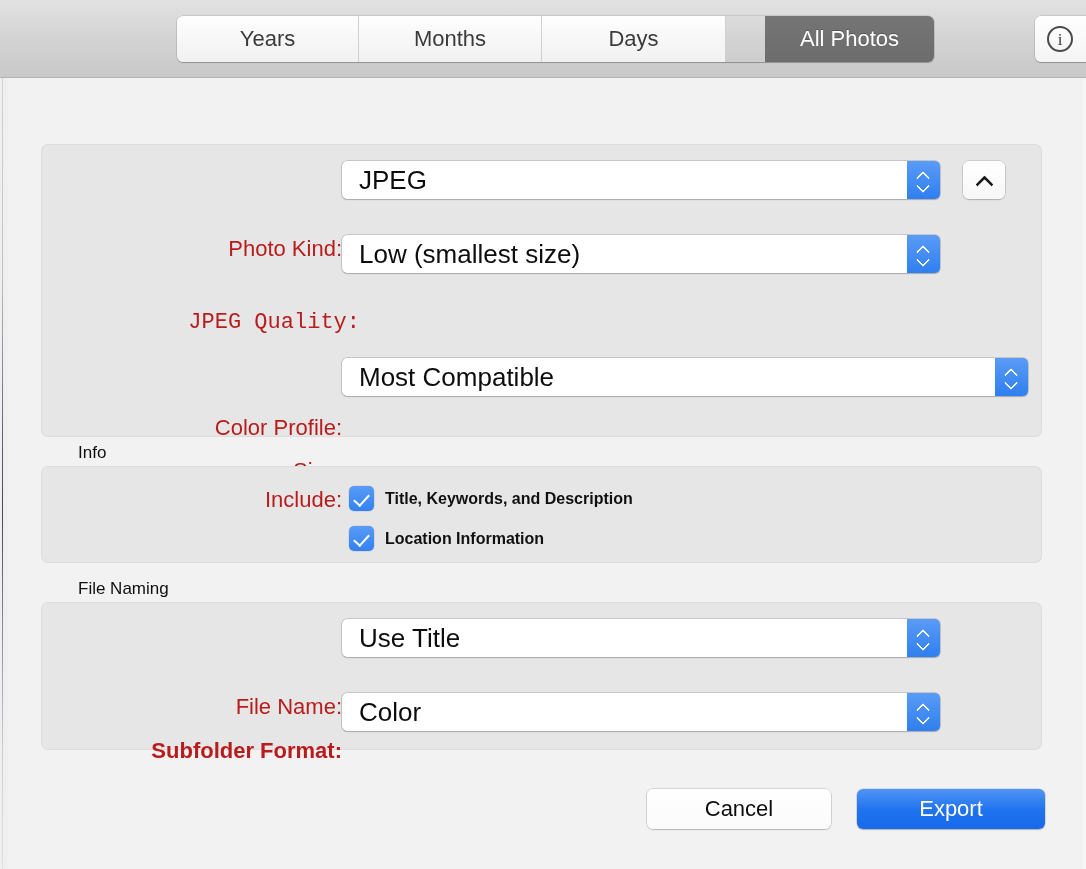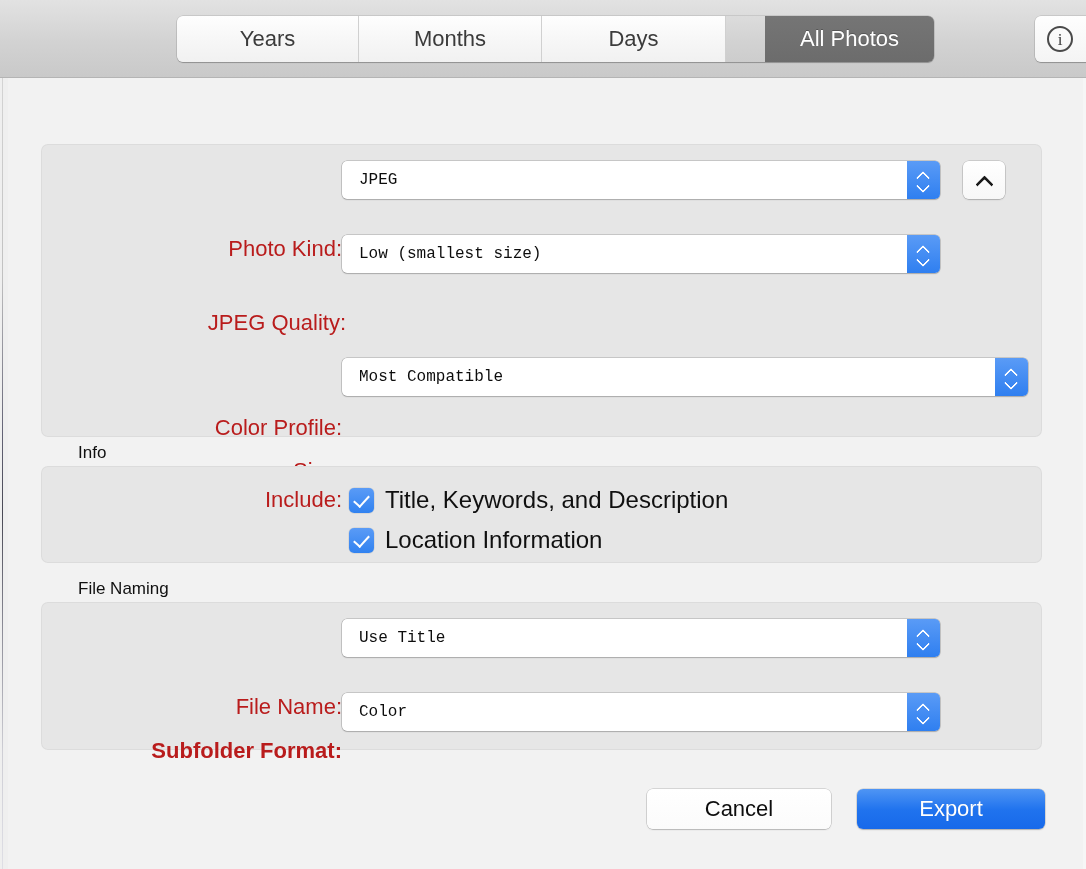--- a/index.html
+++ b/index.html
@@ -148,25 +148,24 @@
     background: #ffffff;
     border-radius: 5px;
     box-shadow: 0 0 0 0.5px rgba(0,0,0,0.28), 0 1px 1.5px rgba(0,0,0,0.14);
     display: flex;
     align-items: center;
     cursor: default;
   }
   .popup-text {
     flex: 1;
     padding-left: 17px;
-    font-size: 16px;
+    font-size: 26px;
     color: #0d0d0d;
     white-space: nowrap;
     overflow: hidden;
-    font-family: Liberation Mono, monospace;
   }
   .stepper {
     width: 33px; height: 38px;
     border-radius: 0 5px 5px 0;
     background: linear-gradient(to bottom, #5a9bf6 0%, #2f7ff0 100%);
     display: flex;
     flex-direction: column;
     align-items: center;
     justify-content: center;
     gap: 3px;
@@ -232,23 +231,24 @@
   .checkbox::after {
     content: "";
     position: absolute;
     left: 8px; top: 4.5px;
     width: 7px; height: 13px;
     border-right: 2.8px solid #fff;
     border-bottom: 2.8px solid #fff;
     transform: rotate(42deg);
   }
   .check-label {
-    font-size: 24px;
+    font-size: 16px;
     color: #101010;
     white-space: nowrap;
+    font-weight: bold;
   }
 
   
   .btn {
     position: absolute;
     height: 40px;
     border-radius: 6px;
     display: flex;
     align-items: center;
     justify-content: center;
@@ -312,21 +312,21 @@
     <span class="popup-text">JPEG</span>
     <span class="stepper">
       <span class="chev up"></span>
       <span class="chev down"></span>
     </span>
   </div>
   <div class="disclosure" style="left:955px; top:83px;">
     <span class="dchev"></span>
   </div>
 
-  <span class="row-label" style="left:38px; top:232px; width:300px;">JPEG Quality:</span>
+  <span class="row-label" style="left:52px; top:232px; width:300px;font-family:Liberation Mono, monospace;">JPEG Quality:</span>
   <div class="popup" style="left:334px; top:157px; width:598px;">
     <span class="popup-text">Low (smallest size)</span>
     <span class="stepper">
       <span class="chev up"></span>
       <span class="chev down"></span>
     </span>
   </div>
 
   <span class="row-label" style="left:34px; top:307px; width:300px;margin-top:30px;">Color Profile:</span>
   <div class="popup" style="left:334px; top:232px; width:686px;margin-top:48px;">

